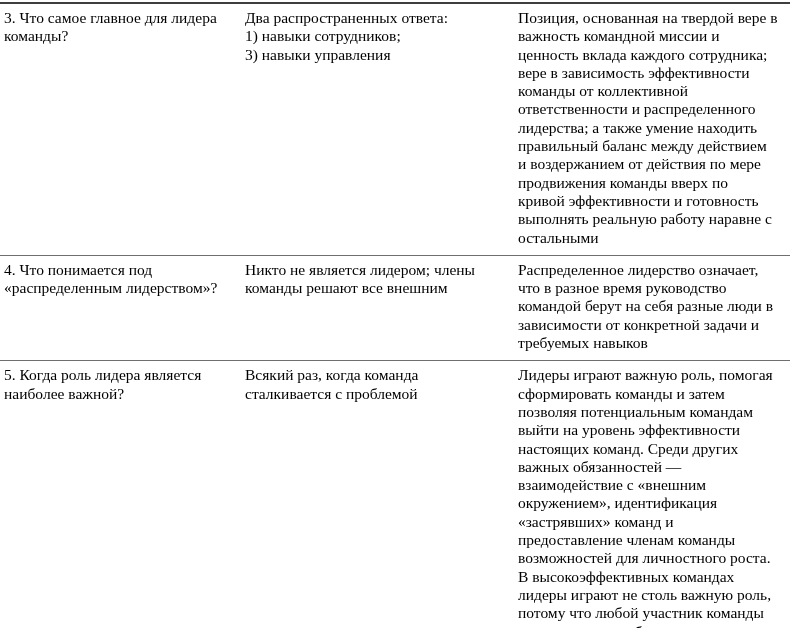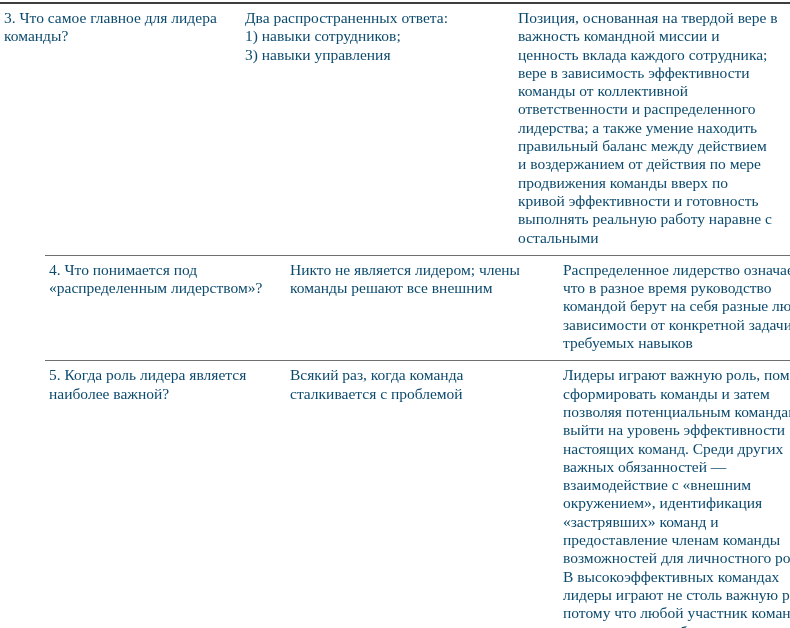--- a/index.html
+++ b/index.html
@@ -22,32 +22,31 @@
     margin-top: 2px;
     border-top: 2px solid #3e3e3e;
     border-bottom: 2px solid #3e3e3e;
   }
   .qa-row {
     display: grid;
     grid-template-columns: 241px 273px 276px;
   }
   .qa-row + .qa-row {
     border-top: 1px solid #6f6f6f;
-    margin-left: 45px;
   }
   .qa-row.r1 { min-height: 224px; }
   .qa-row.r2 { min-height: 101px; }
   .qa-row.r3 { min-height: 288px; }
   .cell {
     box-sizing: border-box;
     padding: 5px 6px 8px 4px;
     font-size: 15.5px;
     line-height: 18.3px;
     white-space: pre-line;
-    color: #0c4a6e;
+    color: #000000;
   }
   .cell.detailed { padding-right: 12px; }
 </style>
 </head>
 <body>
 
 <div class="page">
   <div class="qa-table">
 
     <div class="qa-row r1">

